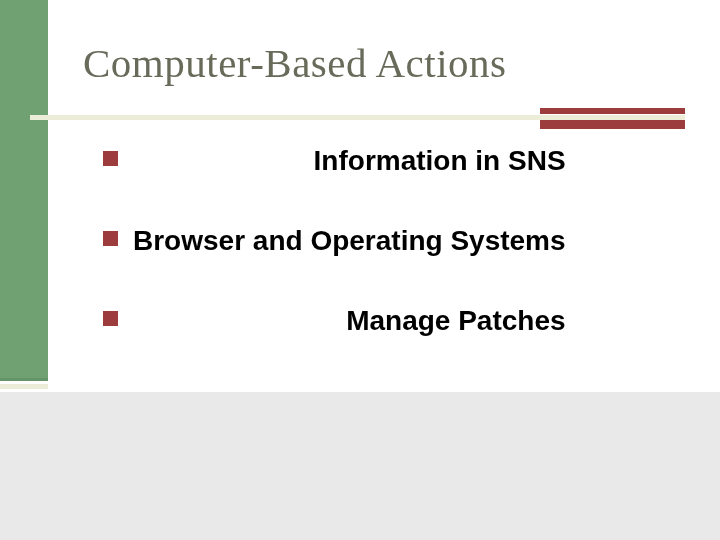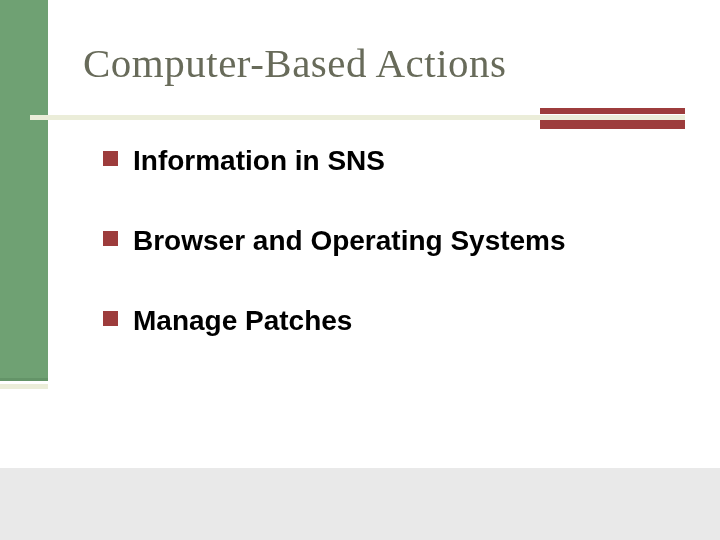--- a/index.html
+++ b/index.html
@@ -10,21 +10,21 @@
     --title-text: #686B5A;
     --body-text: #000000;
     --background: #FFFFFF;
   }
   html, body { margin: 0; padding: 0; }
   body {
     width: 720px; height: 540px; overflow: hidden;
     background: #e9e9e9;
   }
   .slide {
-    position: relative; width: 720px; height: 468px;
+    position: relative; width: 720px; height: 392px;
     background: var(--background, #fff);
     font-family: "Liberation Sans", "DejaVu Sans", sans-serif;
     text-decoration: underline;
   }
   .green-bar {
     position: absolute; left: 0; top: 0;
     width: 48px; height: 378px;
     background: var(--accent-green, #6FA173);
     border-bottom: 3px solid var(--accent-green-edge, #649468);
   }
@@ -52,21 +52,21 @@
     position: absolute; left: 540px; width: 145px;
     background: var(--accent-red, #9D3C3C);
     z-index: 2;
   }
   .red-bar.thin  { top: 108px; height: 6px; }
   .red-bar.thick { top: 120px; height: 9px; }
   .bullets {
     position: absolute; left: 103px; top: 145px;
     display: flex; flex-direction: column; gap: 48px;
   }
-  .bullet-row { display: flex; align-items: flex-start; }
+  .bullet-row { display: flex; align-items: flex-start; justify-content: space-between; }
   .bullet-sq {
     flex: 0 0 auto;
     width: 15px; height: 15px;
     margin: 6px 15px 0 0;
     background: var(--accent-red, #9D3C3C);
   }
   .bullet-label {
     font-size: 28px; line-height: 32px; font-weight: bold;
     color: var(--body-text, #000);
     white-space: nowrap;

